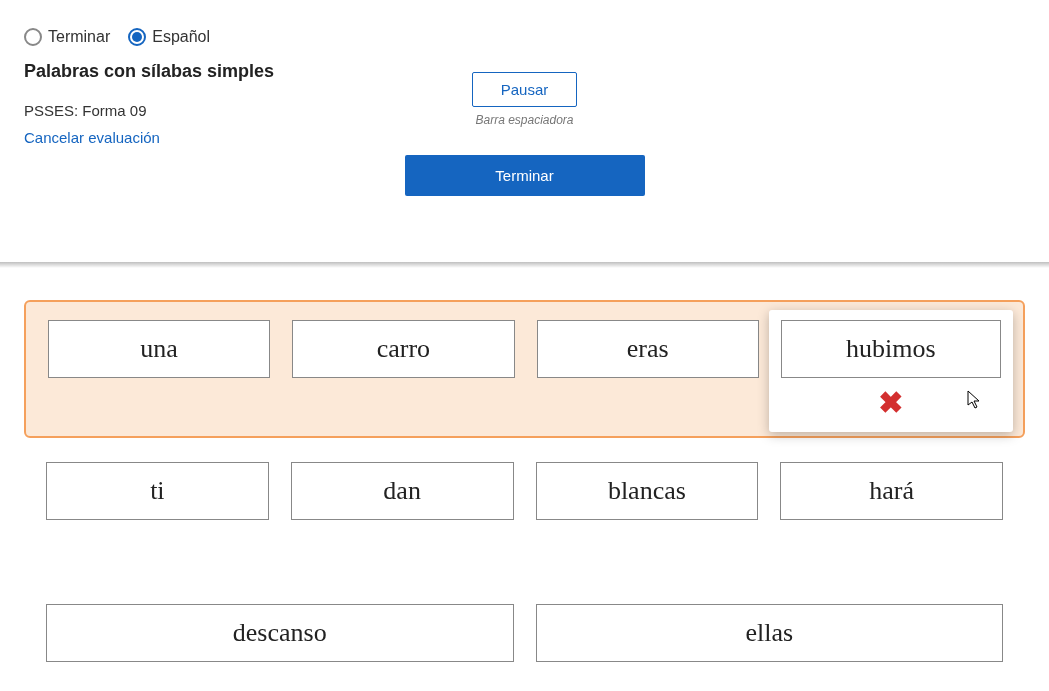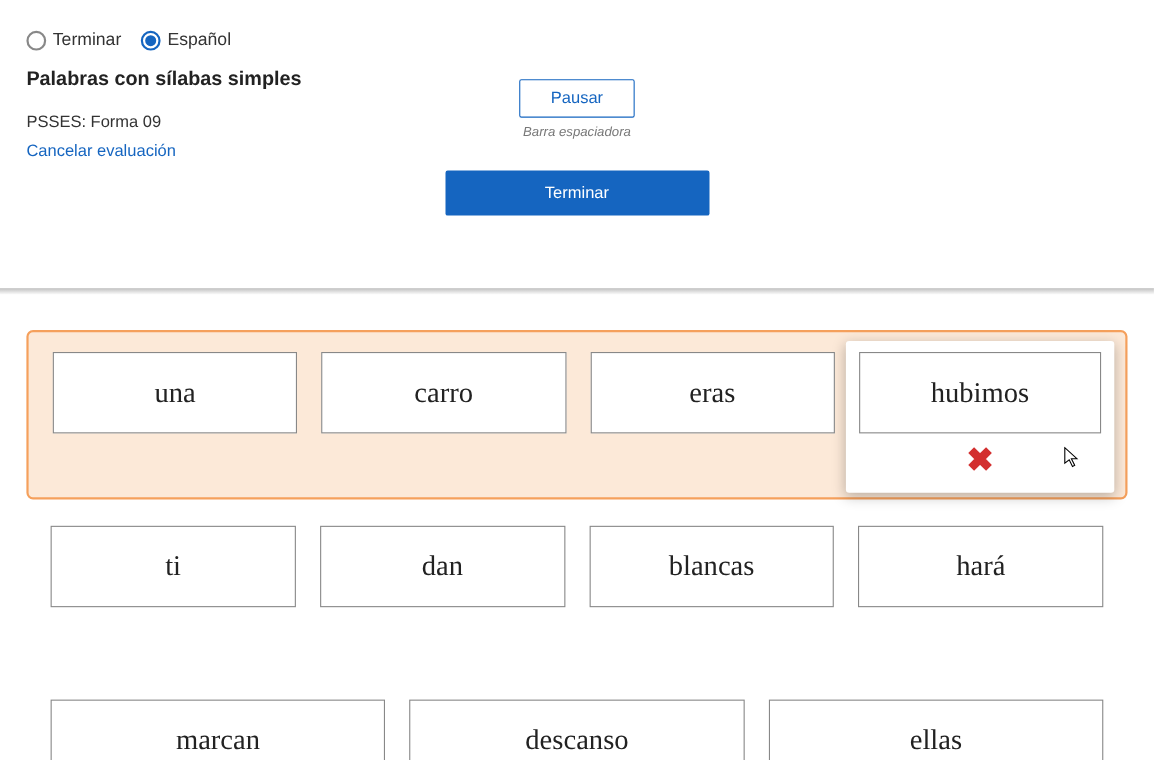--- a/index.html
+++ b/index.html
@@ -141,21 +141,21 @@
     padding: 18px 22px 18px 22px;
     display: flex;
     gap: 22px;
     align-items: flex-start;
   }
 
   .word-cell {
     flex: 1;
     border: 1px solid #888;
     background: #fff;
-    height: 74px;
+    height: 58px;
     display: flex;
     align-items: center;
     justify-content: center;
     font-family: Georgia, 'Times New Roman', serif;
     font-size: 26px;
     color: #222;
     cursor: pointer;
   }
 
   .popover {
@@ -258,18 +258,17 @@
   </div>
 
   <div class="plain-row">
     <div class="word-cell">ti</div>
     <div class="word-cell">dan</div>
     <div class="word-cell">blancas</div>
     <div class="word-cell">hará</div>
   </div>
 
   <div class="plain-row row3">
-    <div class="word-cell">marcan</div>
     <div class="word-cell">descanso</div>
     <div class="word-cell">ellas</div>
   </div>
 
 </div>
 
 </body></html>

